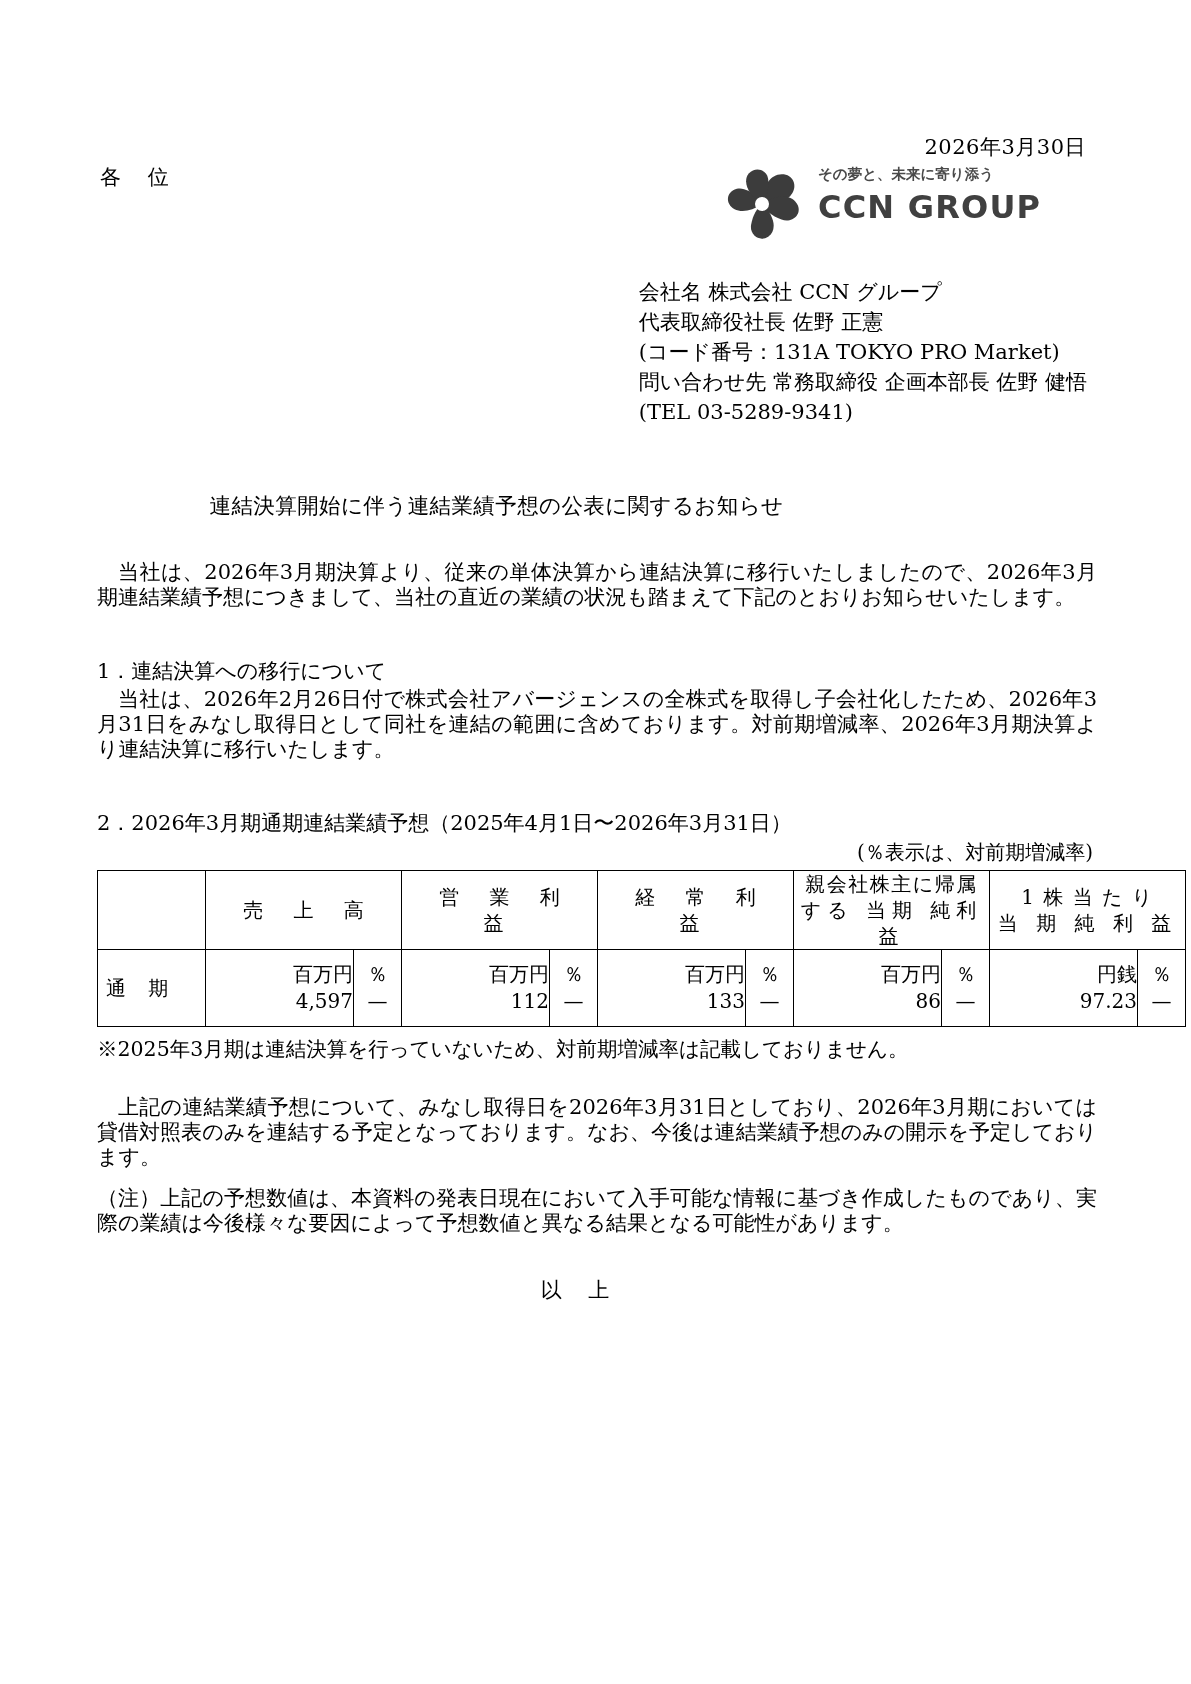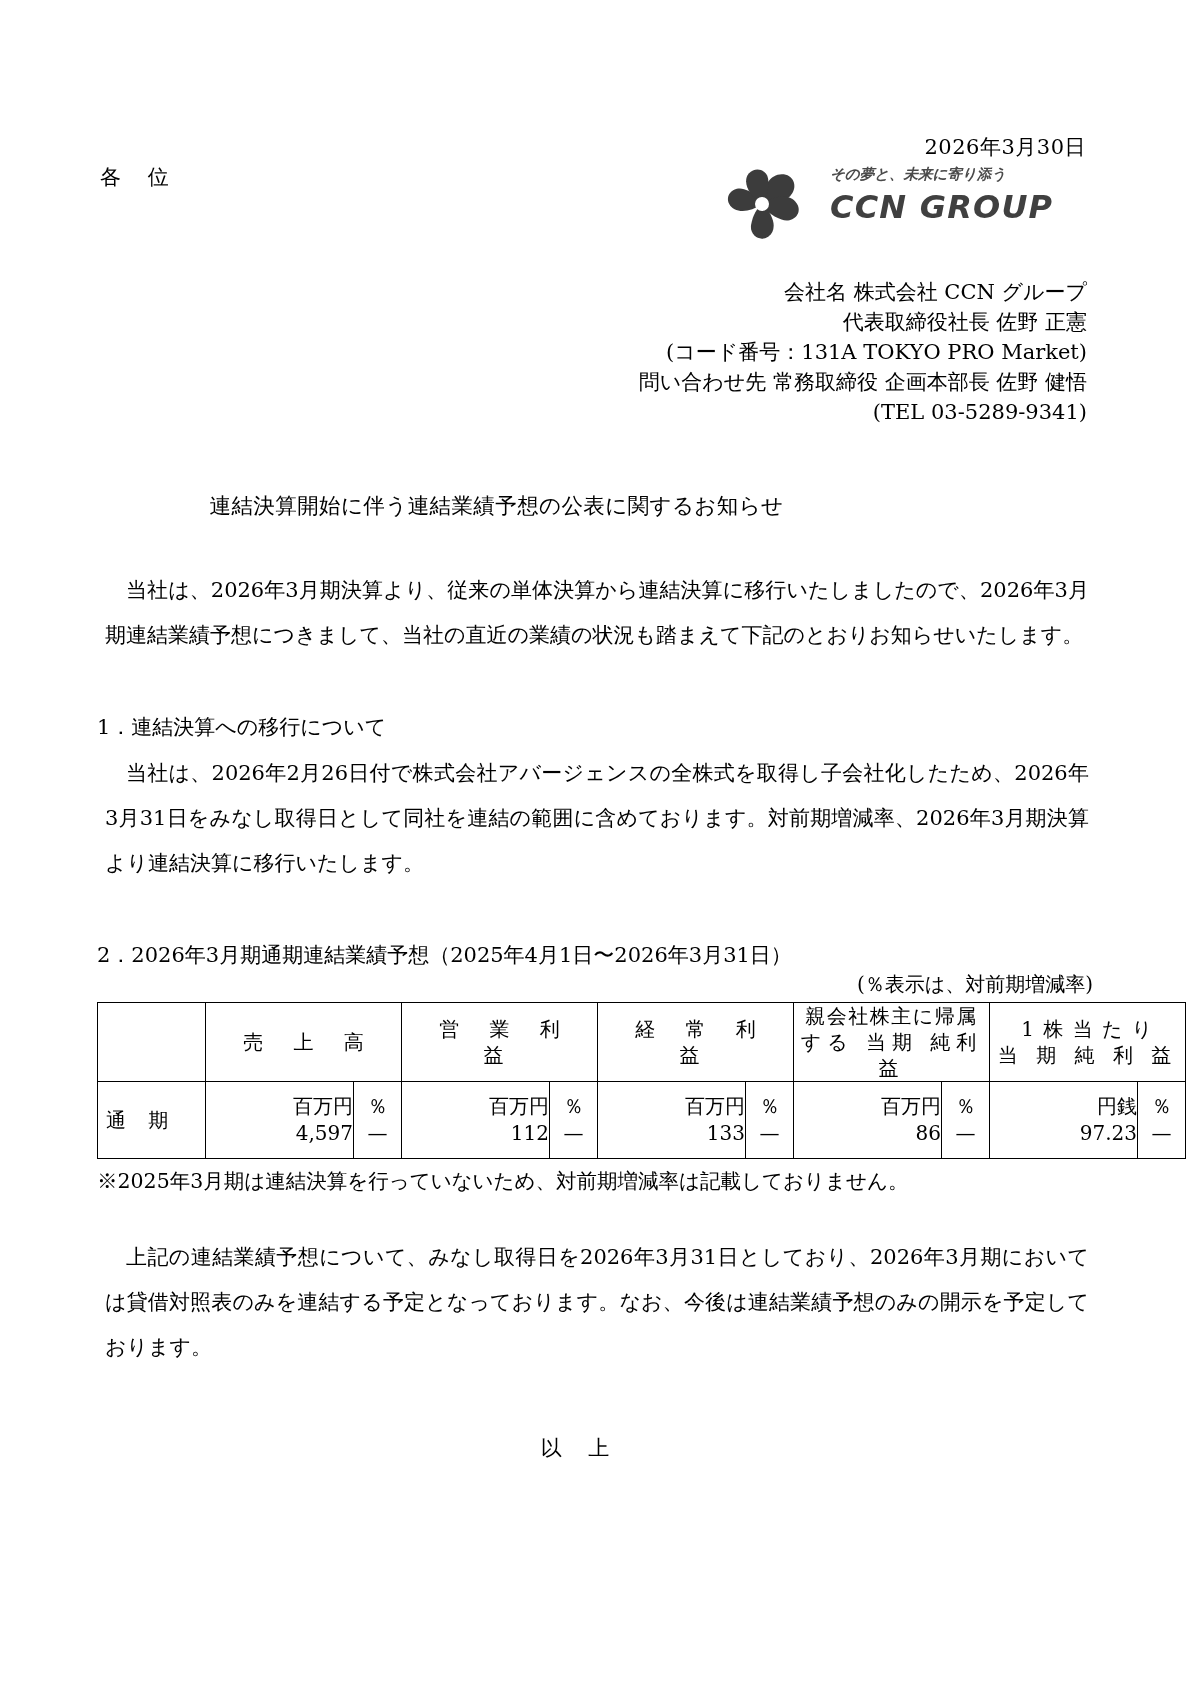--- a/index.html
+++ b/index.html
@@ -22,49 +22,49 @@
     position:absolute; left:100px; top:163px;
     font-size:21px; letter-spacing:10px; white-space:nowrap;
   }
 
   
   .logo-block {
     position:absolute; left:722px; top:163px;
     width:285px; height:82px;
   }
   .logo-mark { position:absolute; left:0; top:2px; width:80px; height:78px; }
-  .logo-text { position:absolute; left:108px; top:4px; width:195px;font-style:italic; }
+  .logo-text { position:absolute; left:96px; top:4px; width:195px; }
   .logo-tagline {
     font-family:"DejaVu Sans","Liberation Sans",sans-serif;
     font-size:14.5px; font-weight:700; color:#4a4a4a;
     letter-spacing:0px; white-space:nowrap; line-height:1;
   }
   .logo-name {
     font-family:"DejaVu Sans","Liberation Sans",sans-serif;
     font-size:32px; font-weight:700; color:#404040;
     letter-spacing:1.2px; white-space:nowrap; margin-top:9px; line-height:1;
   }
 
   
   .contact {
     position:absolute; right:104px; top:277px;
-    text-align:right; font-size:21px; line-height:30px; white-space:nowrap;
+    text-align:left; font-size:21px; line-height:30px; white-space:nowrap;
   }
   .contact div { margin:0; }
 
   
   .doc-title {
     position:absolute; left:0; top:491px; width:993px;
     text-align:center; font-size:21.5px; letter-spacing:0.4px;
   }
 
   
   .body-area { position:absolute; left:97px; top:560px; width:1000px; }
   p.para {
-    margin:8px; font-size:21px; line-height:45px;
+    margin:0; font-size:21px; line-height:25px;
     text-align:justify; text-justify:inter-character;
     text-indent:0;
   }
   p.para.indent { text-indent:21px; }
   .sec-head { margin:0; font-size:21px; line-height:31px; }
   .gap-lg { height:46px; }
   .gap-md { height:31px; }
   .gap-sm { height:16px; }
 
   
@@ -243,17 +243,18 @@
     </table>
 
     <p class="tbl-footnote">※2025年3月期は連結決算を行っていないため、対前期増減率は記載しておりません。</p>
 
     <div class="gap-md"></div>
 
     <p class="para indent">上記の連結業績予想について、みなし取得日を2026年3月31日としており、2026年3月期においては貸借対照表のみを連結する予定となっております。なお、今後は連結業績予想のみの開示を予定しております。</p>
 
     <div class="gap-sm"></div>
 
+    <p class="para">（注）上記の予想数値は、本資料の発表日現在において入手可能な情報に基づき作成したものであり、実際の業績は今後様々な要因によって予想数値と異なる結果となる可能性があります。</p>
 
     <p class="closing">以  上</p>
   </div>
 
 </div>
 
 </body></html>

